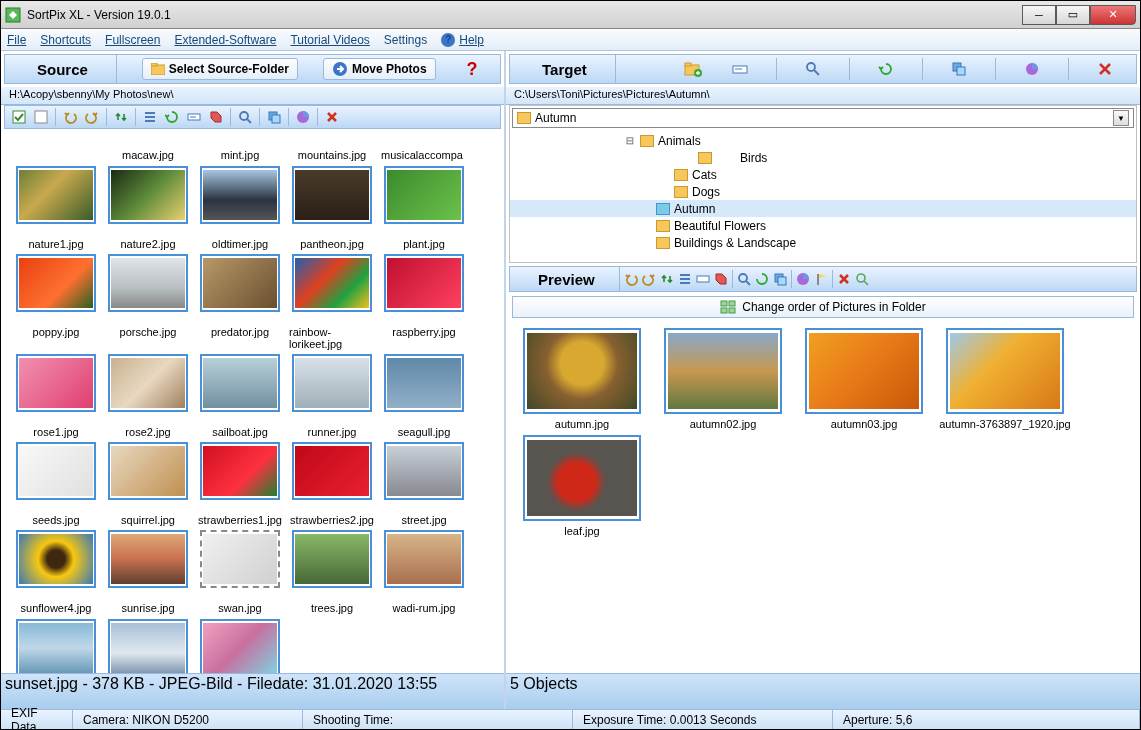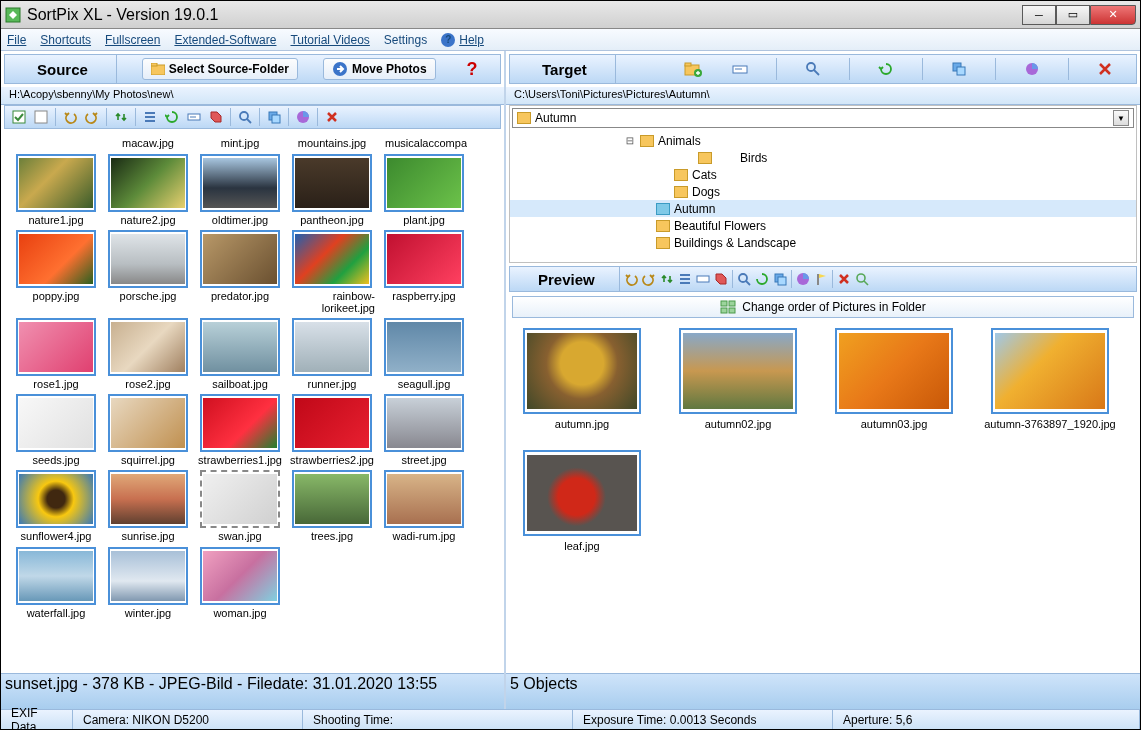--- a/index.html
+++ b/index.html
@@ -1,20 +1,20 @@
 <!DOCTYPE html>
 <html><head>
 <meta charset="utf-8">
 <style>
 * { box-sizing: border-box; margin: 0; padding: 0; font-family: "Segoe UI", Tahoma, sans-serif; font-size: 12px; }
 body { background: #3a3a3a; width: 1141px; height: 730px; overflow: hidden; }
 .window { width: 1141px; height: 730px; background: #fff; display: flex; flex-direction: column; border: 1px solid #000; }
 .titlebar { height: 28px; background: linear-gradient(to bottom, #e8e8e8, #d0d0d0); display: flex; align-items: center; padding: 0 4px; border-bottom: 1px solid #888; }
 .titlebar .icon { width: 16px; height: 16px; margin-right: 6px; display:inline-flex;align-items:center;justify-content:center; }
-.titlebar .title { flex: 1; font-size: 16px; }
+.titlebar .title { flex: 1; font-size: 12px; }
 .winbtns { display: flex; gap: 0; }
 .winbtn { width: 34px; height: 20px; border: 1px solid #5a5a5a; background: linear-gradient(to bottom,#f7f7f7,#d6d6d6); display:flex;align-items:center;justify-content:center; font-size:11px; }
 .winbtn.close { background: linear-gradient(to bottom,#e77,#c33); color:#fff; width: 46px; border-radius: 0 0 4px 0;}
 .menubar { height: 22px; background: linear-gradient(to bottom,#f8fbff,#e4eef8); display:flex; align-items:center; padding: 0 6px; gap: 14px; border-bottom:1px solid #b0c4de; }
 .menubar span { color:#174a7c; cursor: default; }
 .menubar span u { text-decoration: underline; }
 .helpicon { width:14px;height:14px;border-radius:50%;background:#3b74c9;color:#fff;display:inline-flex;align-items:center;justify-content:center;font-size:10px;font-weight:bold;margin-right:2px;}
 .content { flex:1; display:flex; background:#eef3fa; min-height:0; }
 .left-panel { width: 505px; display:flex; flex-direction:column; border-right:2px solid #c1d4ea; background:#fff;}
 .right-panel { flex:1; display:flex; flex-direction:column; background:#fff;}
@@ -26,21 +26,21 @@
 .path-bar { height: 18px; padding: 1px 8px; background: linear-gradient(to bottom,#eaf3ff,#d2e6f8); font-size:11px; border-bottom:1px solid #9ab9dc;}
 .toolbar { height: 24px; background: linear-gradient(to bottom,#eaf3ff,#bcd8f5); display:flex; align-items:center; padding: 0 4px; gap:2px; border:1px solid #9ab9dc; margin: 0 3px 2px 3px;}
 .toolbar .tb { width:20px;height:20px;display:flex;align-items:center;justify-content:center; }
 .toolbar .sep { width:1px; height:18px; background:#9ab9dc; margin: 0 2px;}
 .thumbs-area { flex:1; overflow:hidden; position:relative; display:flex;}
 .thumbs-scroll { flex:1; overflow-y:auto; padding: 4px 0 4px 12px;}
 .thumbs-grid { display:grid; grid-template-columns: repeat(5, 86px); gap: 4px 6px; align-content:start;}
 .thumb-item { display:flex; flex-direction:column; align-items:center; }
 .thumb-border { width: 80px; height: 58px; border: 2px solid #4a90d9; padding:1px; background:#fff; display:flex;align-items:center;justify-content:center;}
 .thumb-img { width: 74px; height: 50px; }
-.thumb-label { font-size: 11px; text-align:right; margin-top:2px; line-height:1.1; max-width:86px; word-wrap:break-word; }
+.thumb-label { font-size: 11px; text-align:left; margin-top:14px; line-height:1.1; max-width:86px; word-wrap:break-word; }
 .thumb-item.selected .thumb-border { background:#4a90d9; }
 .thumb-item.selected .thumb-label { background:#4a90d9; color:#fff; padding:1px 4px;}
 .thumb-item.dashed .thumb-border { border-style: dashed; border-color:#888;}
 .status-strip { height:36px; background: linear-gradient(to bottom,#cfe4fa,#a8cdee); font-size:16px; padding: 1px 4px; border-top:1px solid #9ab9dc;}
 .exif-bar { height: 20px; background: linear-gradient(to bottom,#eaf3ff,#cde2f6); display:flex; font-size:11px; border-top:1px solid #9ab9dc;}
 .exif-bar > div { border-right: 1px solid #9ab9dc; padding: 2px 10px; display:flex; align-items:center;}
 
 .tree-area { height: 158px; display:flex; flex-direction:column; border:1px solid #c0c0c0; margin: 0 3px;}
 .tree-combo { height: 20px; border:1px solid #888; margin: 2px; display:flex; align-items:center; padding: 0 4px; background:#fff;}
 .tree-combo .foldericon{width:14px;height:12px;background:#f7c65d;border:1px solid #c99b2a;margin-right:4px;}
@@ -48,21 +48,21 @@
 .tree-scroll { flex:1; overflow:hidden; position:relative; background:#fff;}
 .tree-list { padding: 2px 0; font-size:12px;}
 .tree-row { display:flex; align-items:center; height:17px; padding-left:4px; white-space:nowrap;}
 .tree-row .expander{width:12px;text-align:center;color:#555;font-size:10px;}
 .tree-row .foldericon{width:14px;height:12px;background:#f7c65d;border:1px solid #c99b2a;margin:0 4px;flex-shrink:0;}
 .tree-row.selected{background:#d6e9fb;}
 .tree-row.selected .foldericon{background:#7ec9e8;border-color:#3a9bc4;}
 .preview-header { height: 26px; background: linear-gradient(to bottom,#eaf3ff,#bcd8f5); border:1px solid #9ab9dc; display:flex; align-items:center; padding: 0 4px; gap: 4px; margin:3px 3px 0 3px;}
 .preview-title{font-size:15px;font-weight:bold;padding:8px 24px;border-right:1px solid #9ab9dc;height:100%;display:flex;align-items:center;}
 .change-order-btn { height:22px; background: linear-gradient(to bottom,#fff,#e8f1fa); border:1px solid #9ab9dc; margin: 4px 6px; display:flex; align-items:center; justify-content:center; gap:6px; font-size:12px;}
-.preview-thumbs { flex:1; padding: 6px 0 18px 8px; display:grid; grid-template-columns: repeat(4, 136px); gap: 20px; align-content:start; overflow:auto;}
+.preview-thumbs { flex:1; padding: 6px 0 18px 8px; display:grid; grid-template-columns: repeat(4, 136px); gap: 5px; align-content:start; overflow:auto;}
 .pthumb-item{display:flex;flex-direction:column;align-items:center;}
 .pthumb-border{width:118px;height:86px;border:2px solid #4a90d9;padding:2px;background:#fff;display:flex;align-items:center;justify-content:center;}
 .pthumb-img{width:110px;height:76px;}
 .pthumb-label{font-size:11px;margin-top:4px;text-align:center;max-width:136px;word-wrap:break-word;}
 svg{display:block;}
 .appicon-svg{width:16px;height:16px;}
 ::-webkit-scrollbar{width:16px;height:16px;}
 ::-webkit-scrollbar-track{background:#f0f0f0;border:1px solid #ccc;}
 ::-webkit-scrollbar-thumb{background:#cdcdcd;border:1px solid #aaa;}
 ::-webkit-scrollbar-button{background:#e8e8e8;border:1px solid #aaa;height:16px;}

